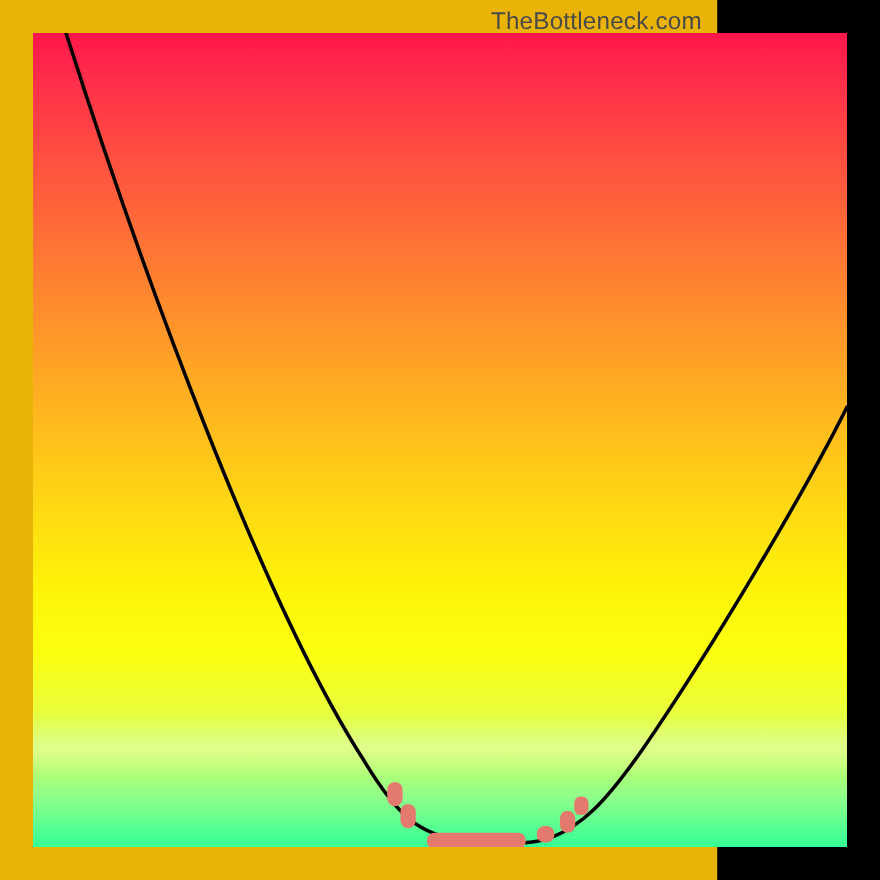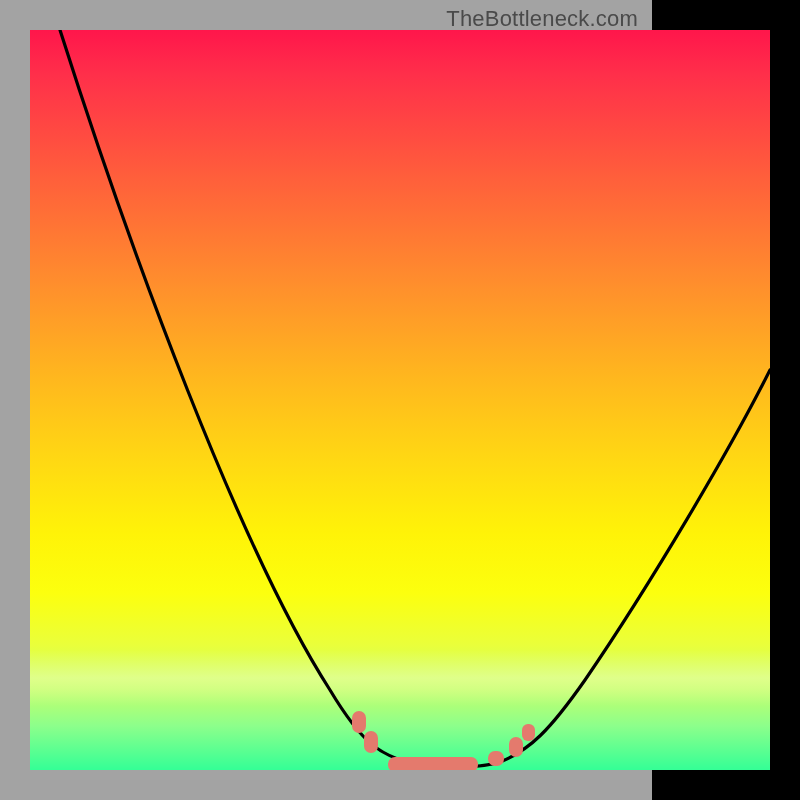--- a/index.html
+++ b/index.html
@@ -8,21 +8,21 @@
     width: 800px;
     height: 800px;
     overflow: hidden;
     background: #000;
     font-family: Arial, Helvetica, sans-serif;
   }
   .frame {
     position: relative;
     width: 652px;
     height: 800px;
-    background: #a3a3a3;
+    background: #eab308;
   }
   .watermark {
     position: absolute;
     top: 6px;
     right: 14px;
     color: #4a4a4a;
     font-size: 22px;
     font-weight: 500;
     letter-spacing: 0.2px;
     z-index: 10;

